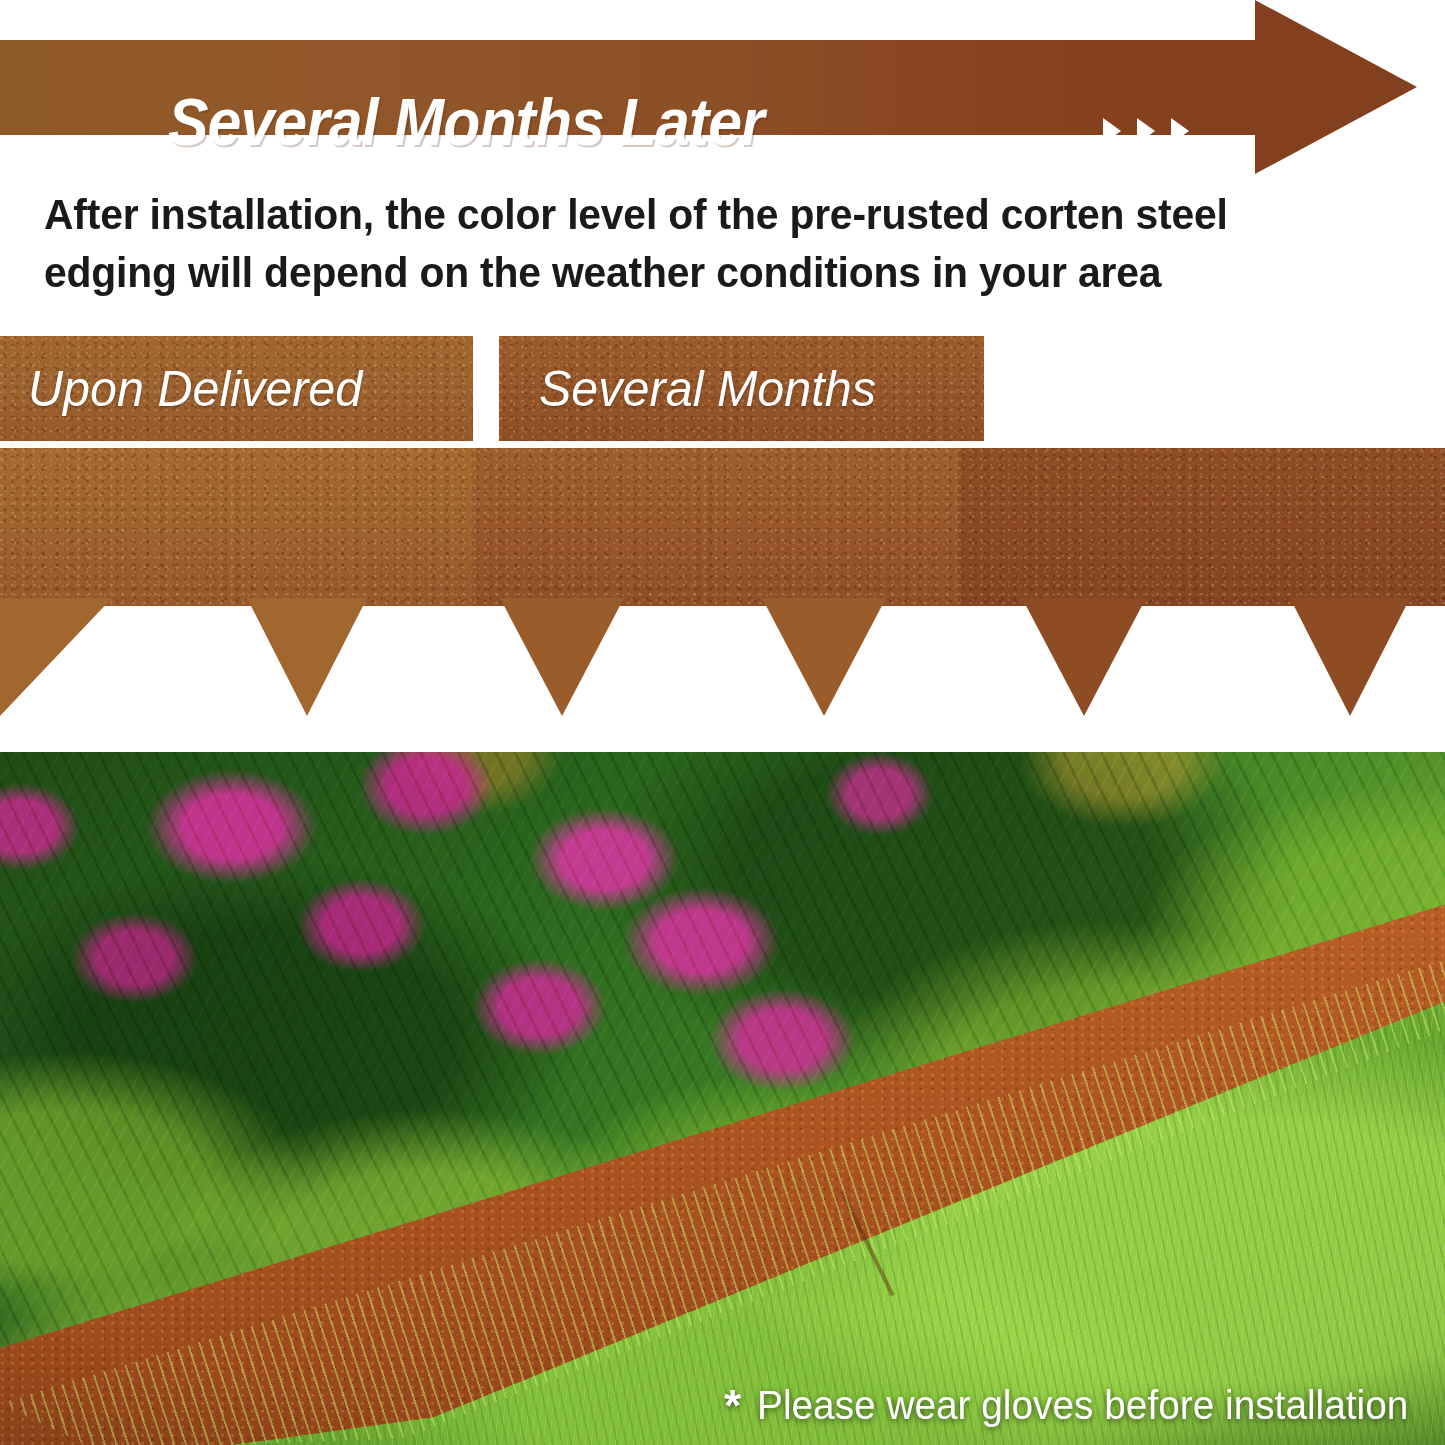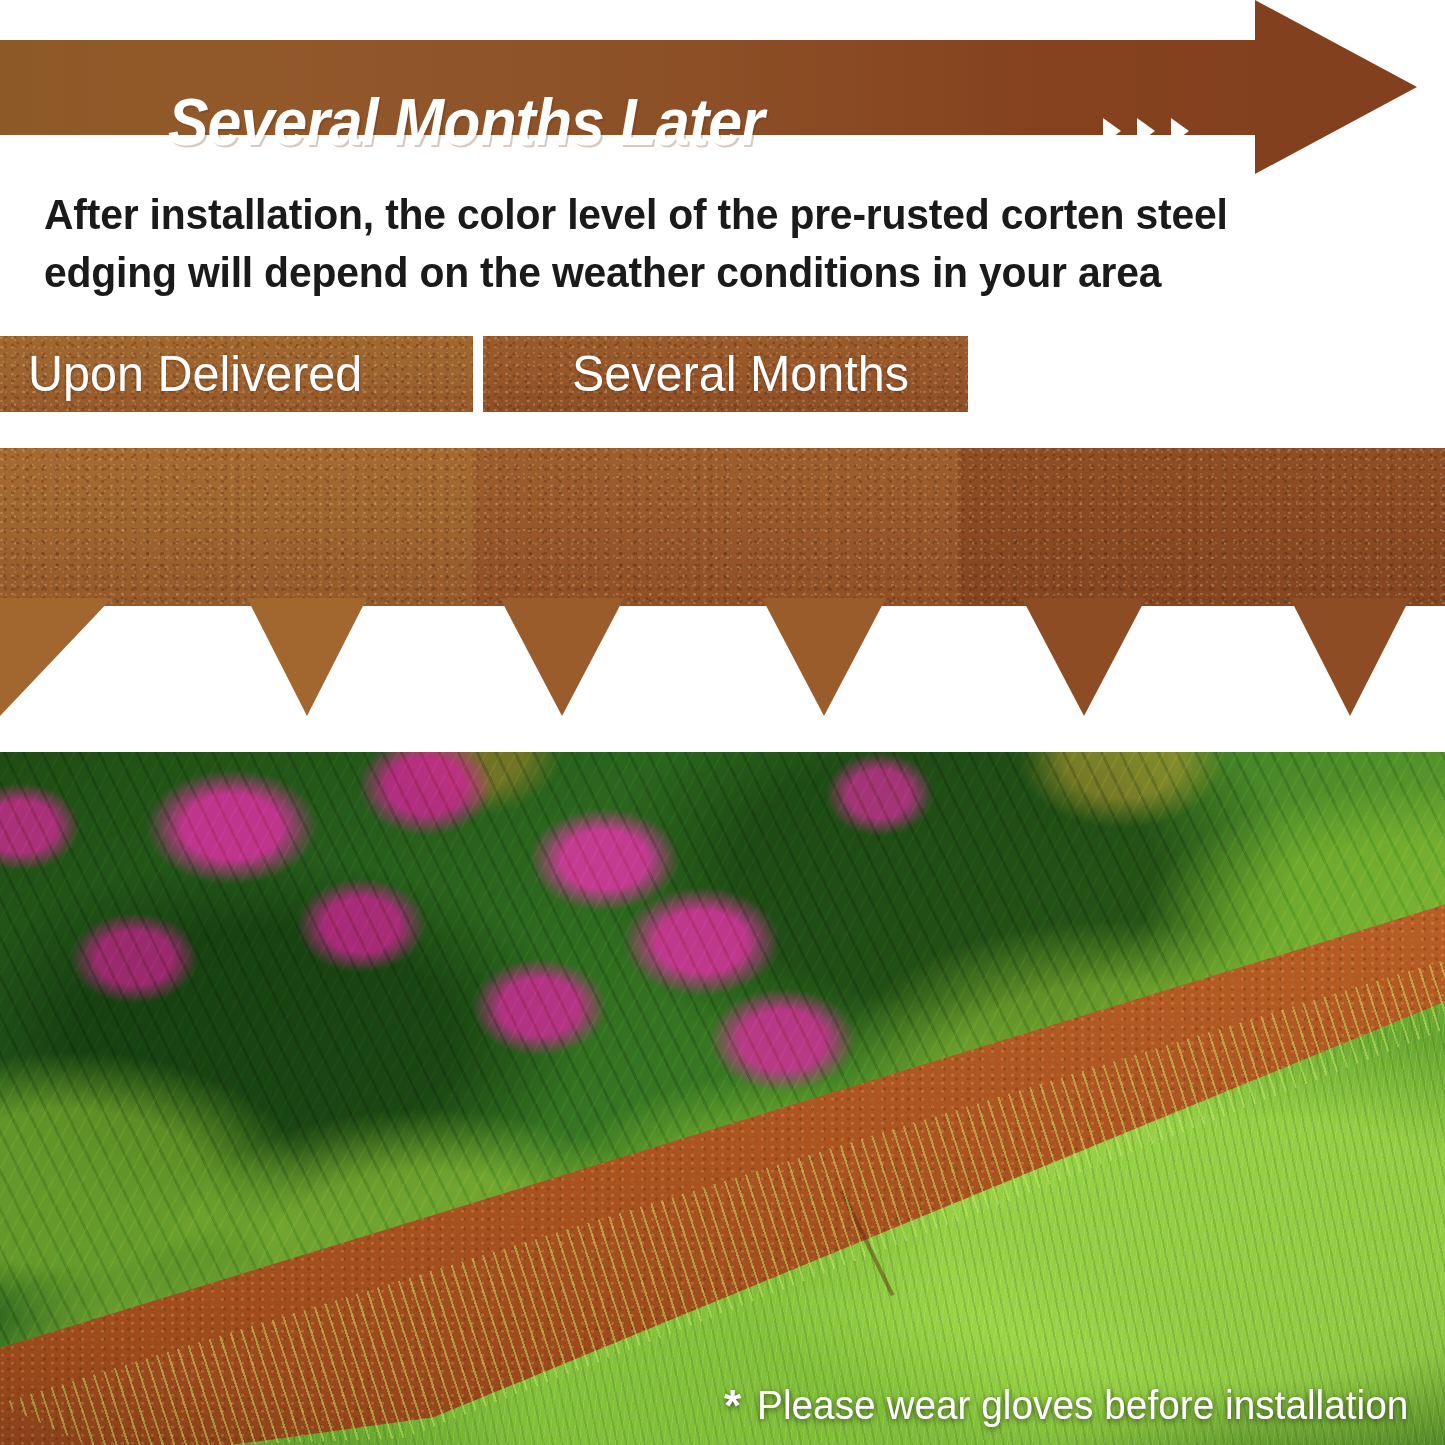--- a/index.html
+++ b/index.html
@@ -53,30 +53,30 @@
       radial-gradient(circle at 38% 64%, rgba(70,30,10,.30) 0 1.3px, transparent 1.7px),
       radial-gradient(circle at 66% 31%, rgba(255,205,150,.18) 0 1.1px, transparent 1.5px),
       radial-gradient(circle at 84% 78%, rgba(60,25,8,.26) 0 1.4px, transparent 1.8px),
       radial-gradient(circle at 24% 86%, rgba(255,215,165,.16) 0 1px, transparent 1.4px),
       radial-gradient(circle at 55% 12%, rgba(80,35,12,.22) 0 1.2px, transparent 1.6px);
     background-size:11px 9px, 13px 11px, 9px 13px, 15px 12px, 12px 14px, 10px 10px;
     opacity:.95;pointer-events:none;
   }
 
   
-  .band{position:absolute;left:0;top:336px;width:1445px;height:76px;overflow:hidden;}
+  .band{position:absolute;left:0;top:336px;width:1445px;height:105px;overflow:hidden;font-style:italic;}
   .band-seg{display:flex;align-items:center;}
   .band-seg span{
     position:relative;z-index:2;
     color:#ffffff;font-size:50px;font-weight:normal;
     transform:scaleX(0.97);transform-origin:left center;
     white-space:nowrap;text-shadow:0 1px 3px rgba(60,25,8,.45);
   }
   #seg-a{left:0;width:473px;background:linear-gradient(to bottom,#a2672f,#9d6430 45%,#97592a);}
-  #seg-b{left:483px;width:485px;background:linear-gradient(to bottom,#9b5c2c,#97572a 45%,#8f4f26);justify-content:center;}
+  #seg-b{left:499px;width:485px;background:linear-gradient(to bottom,#9b5c2c,#97572a 45%,#8f4f26);}
   #seg-c{left:958px;width:487px;background:linear-gradient(to bottom,#8d4c24,#8a4922 45%,#834420);}
   #seg-a span{margin-left:28px;}
   #seg-b span{margin-left:40px;}
   #seg-c span{margin-left:140px;}
 
   
   .strip{position:absolute;left:0;top:448px;width:1445px;height:270px;}
   .strip-body{position:absolute;left:0;top:0;width:1445px;height:158px;}
   #body-a{left:0;width:473px;background:linear-gradient(to bottom,#a66a31,#a06630 40%,#96592b);}
   #body-b{left:473px;width:485px;background:linear-gradient(to bottom,#9e5f2d,#99592b 40%,#904f26);}

